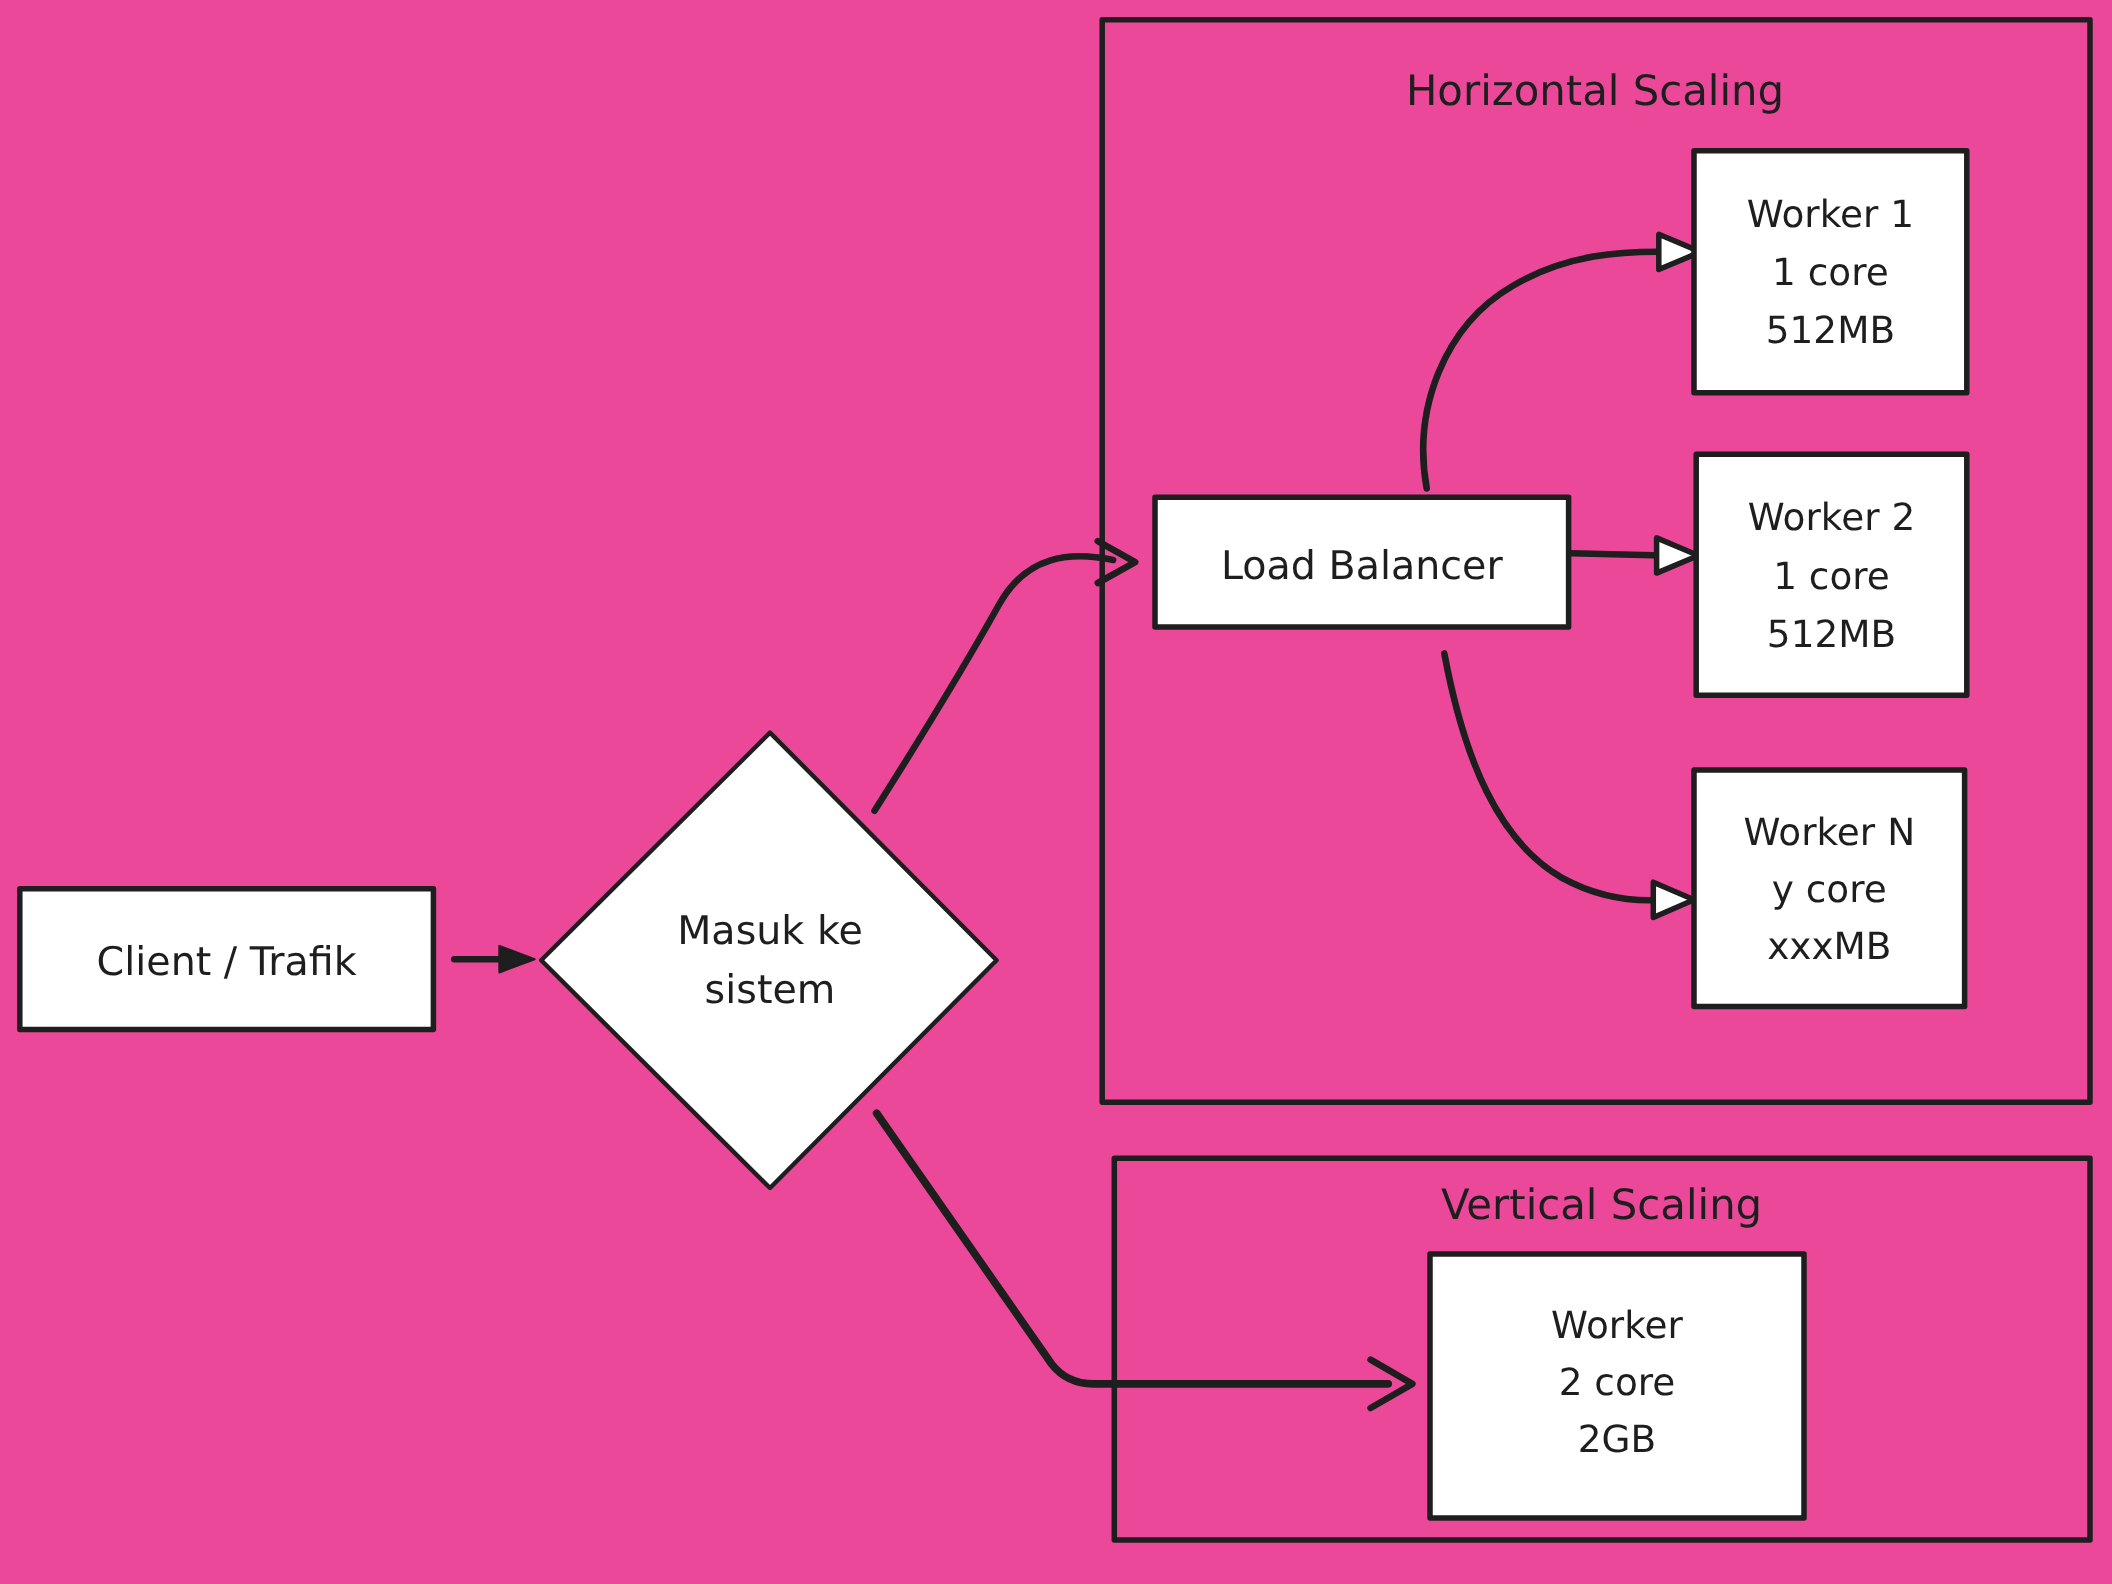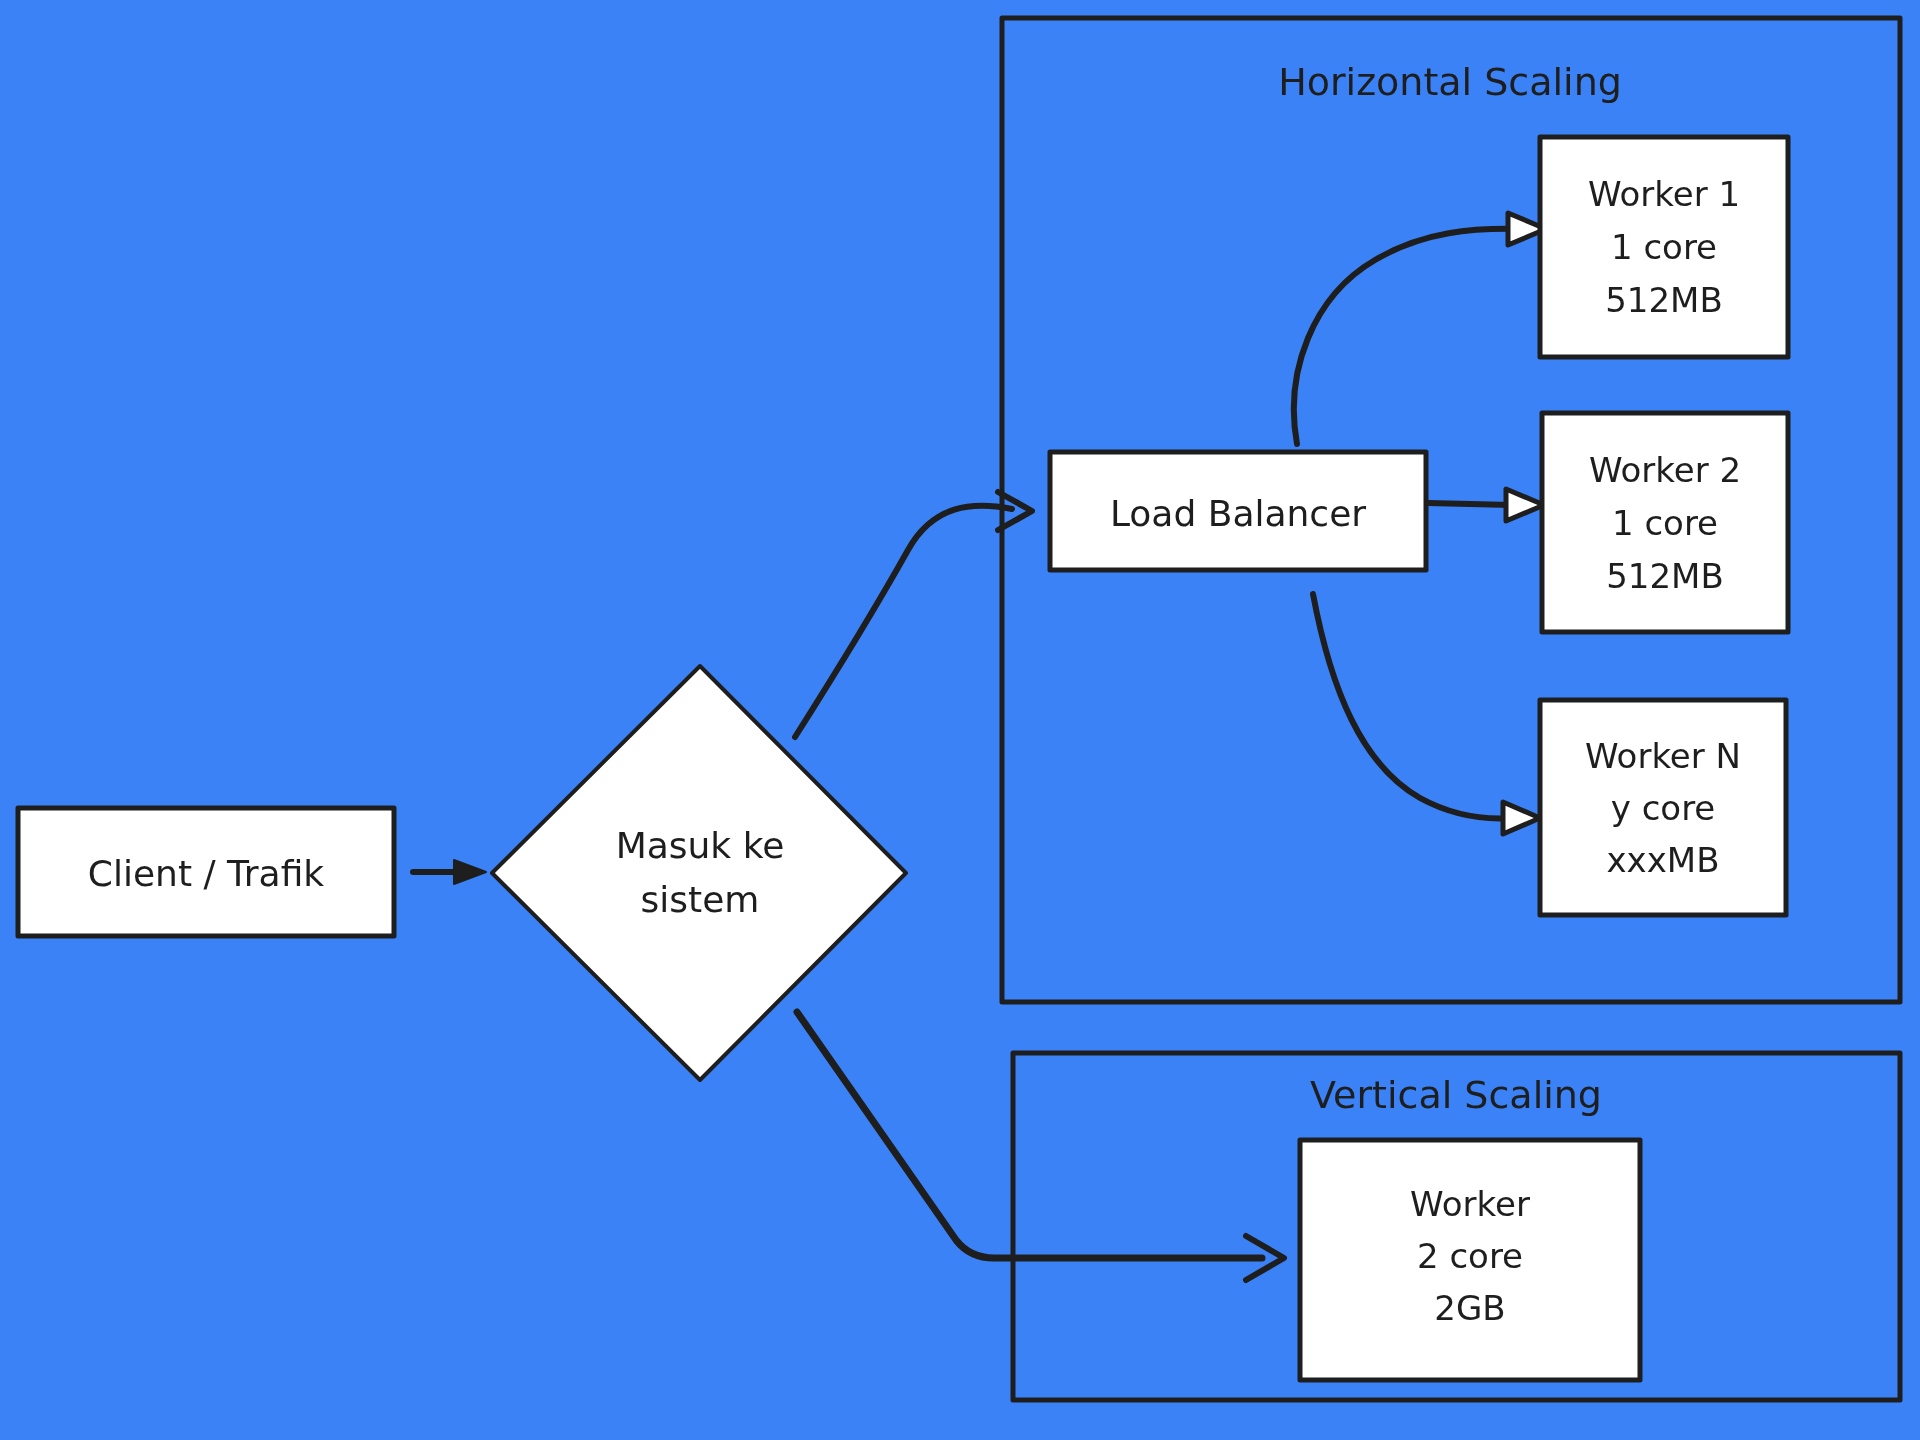--- a/index.html
+++ b/index.html
@@ -1,16 +1,16 @@
 <!DOCTYPE html>
 <html><head>
 <meta charset="utf-8">
 <style>
   html,body{margin:0;padding:0;background:#ffffff;}
-  .stage{width:1920px;height:1440px;position:relative;background:#3b82f6;overflow:hidden;}
+  .stage{width:1920px;height:1440px;position:relative;background:#ec4899;overflow:hidden;}
   svg{display:block;}
   .sketch-text{
     font-family:"DejaVu Sans","Liberation Sans",sans-serif;
     fill:#1e1e1e;
   }
   .node-label{font-size:36px;font-weight:500;}
   .group-title{font-size:38px;font-weight:500;}
   .worker-line{font-size:34px;font-weight:500;}
   .box{fill:#ffffff;stroke:#1e1e1e;stroke-width:5;stroke-linejoin:round;}
   .container-box{fill:none;stroke:#1e1e1e;stroke-width:5;stroke-linejoin:round;}

